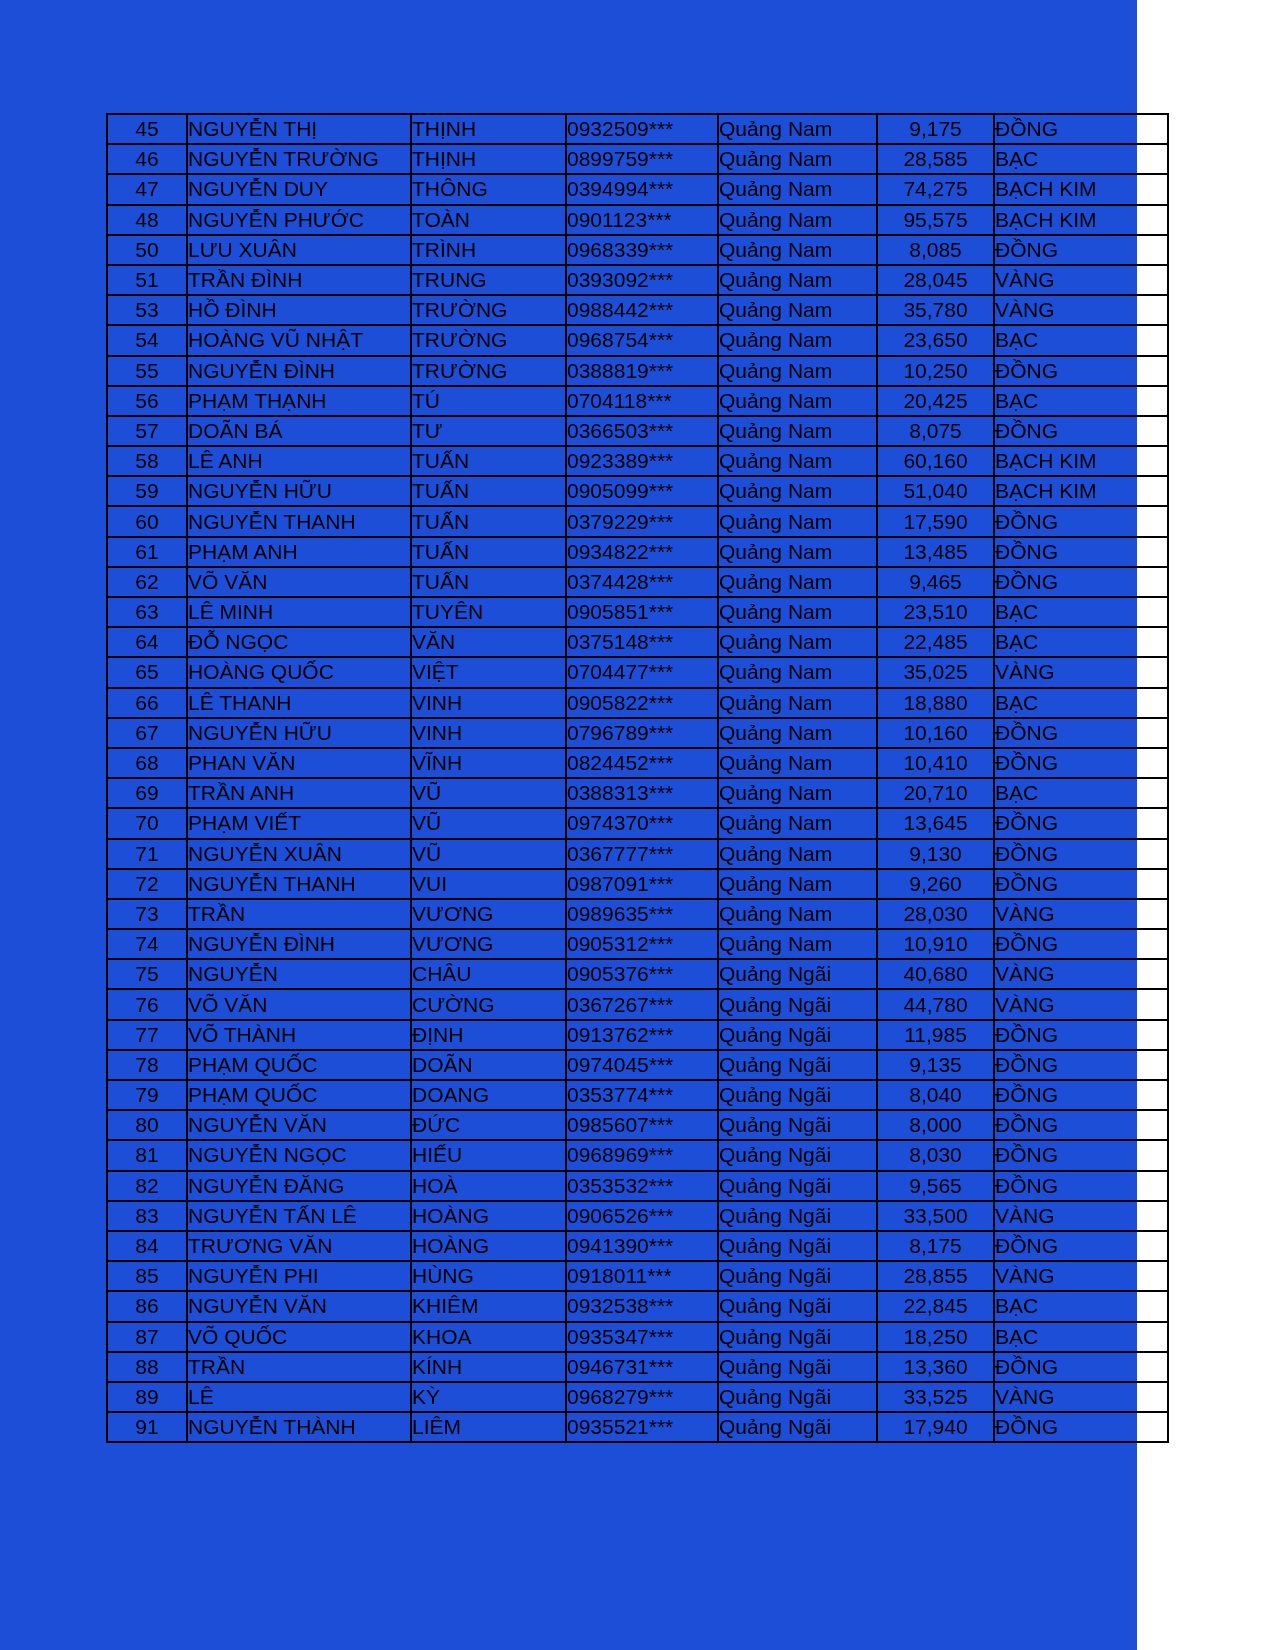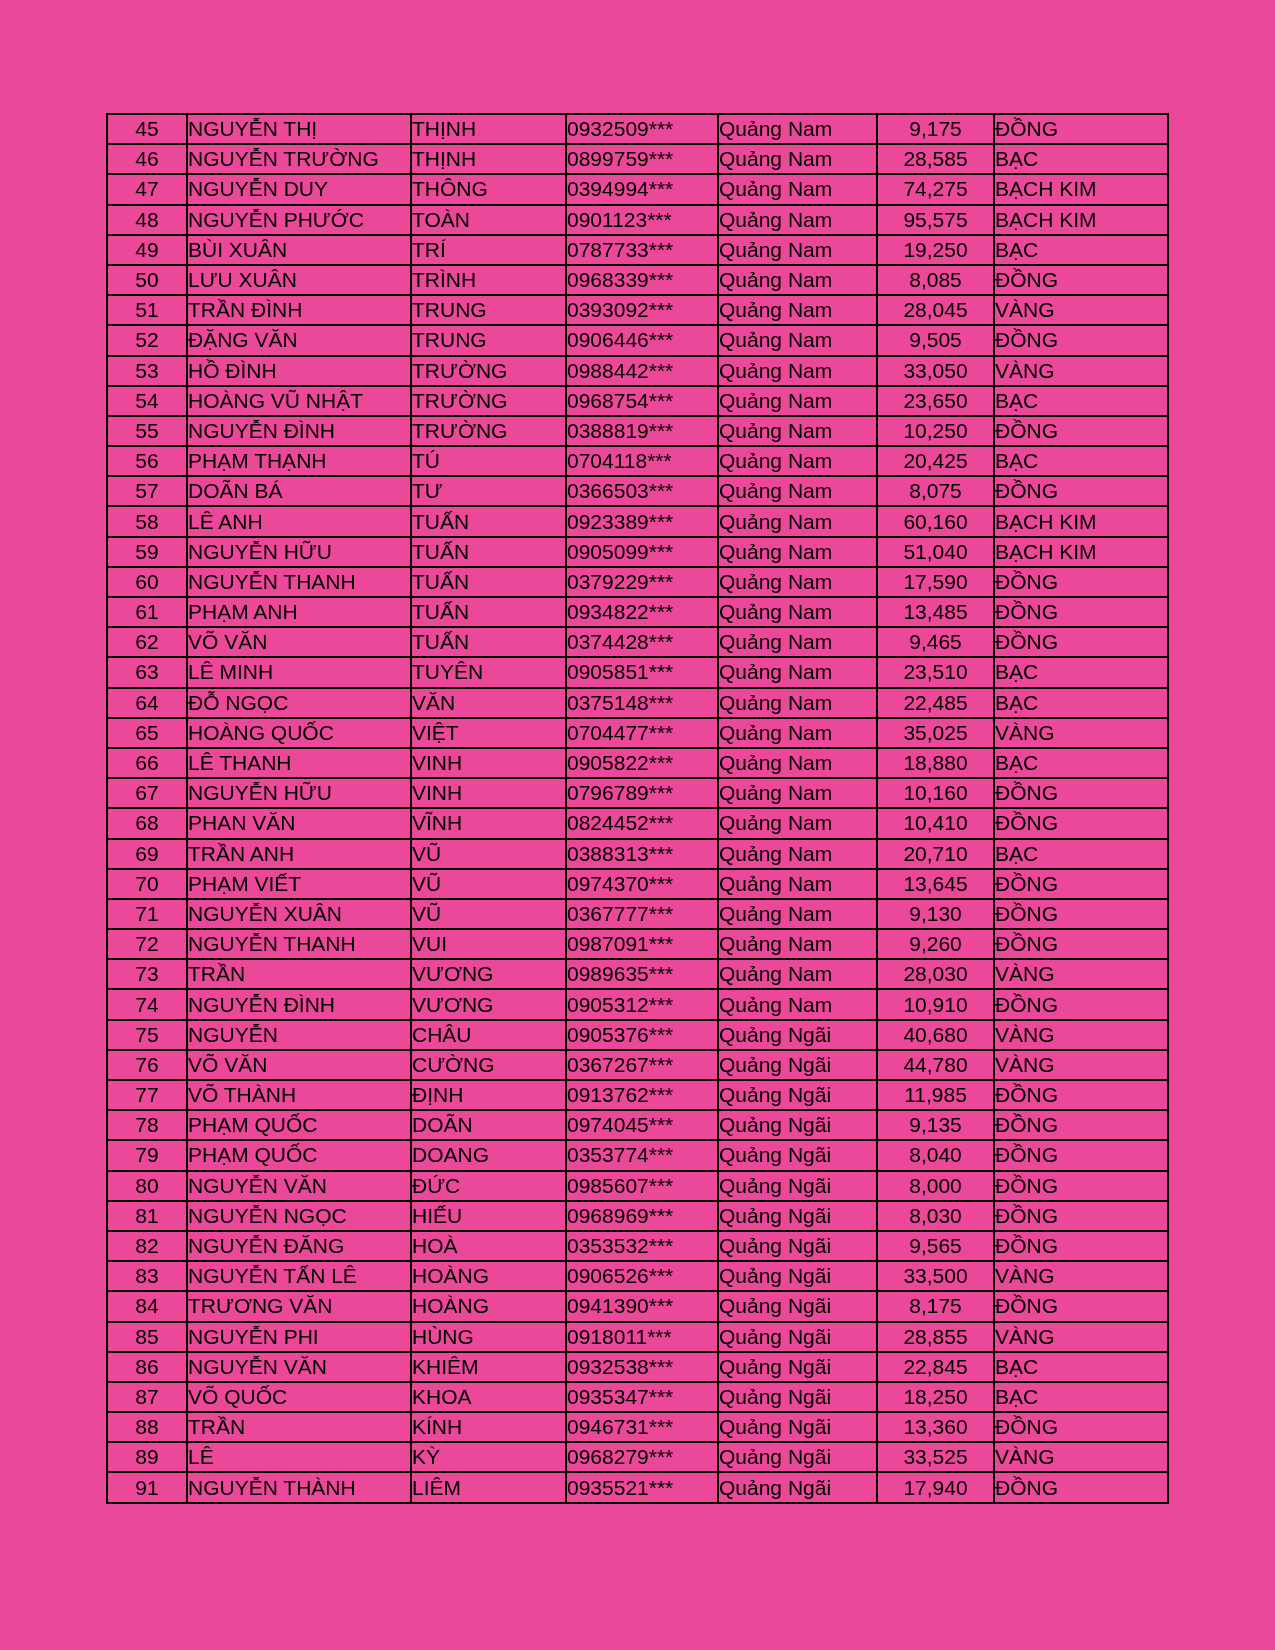--- a/index.html
+++ b/index.html
@@ -10,23 +10,23 @@
   body {
     width: 1275px;
     height: 1650px;
     position: relative;
     font-family: "Liberation Sans", sans-serif;
     color: #000000;
   }
   .page {
     position: absolute;
     left: 0; top: 0;
-    width: 1275px;
+    width: 1137px;
     height: 1650px;
-    background: #ec4899;
+    background: #1d4ed8;
   }
   table.member-table {
     position: absolute;
     left: 106px;
     top: 113px;
     border-collapse: collapse;
     table-layout: fixed;
     width: 1061px;
   }
   table.member-table td {
@@ -87,62 +87,44 @@
         <tr>
           <td class="al-center">48</td>
           <td class="al-left">NGUYỄN PHƯỚC</td>
           <td class="al-left">TOÀN</td>
           <td class="al-left">0901123***</td>
           <td class="al-left">Quảng Nam</td>
           <td class="al-right">95,575</td>
           <td class="al-left">BẠCH KIM</td>
         </tr>
         <tr>
-          <td class="al-center">49</td>
-          <td class="al-left">BÙI XUÂN</td>
-          <td class="al-left">TRÍ</td>
-          <td class="al-left">0787733***</td>
-          <td class="al-left">Quảng Nam</td>
-          <td class="al-right">19,250</td>
-          <td class="al-left">BẠC</td>
-        </tr>
-        <tr>
           <td class="al-center">50</td>
           <td class="al-left">LƯU XUÂN</td>
           <td class="al-left">TRÌNH</td>
           <td class="al-left">0968339***</td>
           <td class="al-left">Quảng Nam</td>
           <td class="al-right">8,085</td>
           <td class="al-left">ĐỒNG</td>
         </tr>
         <tr>
           <td class="al-center">51</td>
           <td class="al-left">TRẦN ĐÌNH</td>
           <td class="al-left">TRUNG</td>
           <td class="al-left">0393092***</td>
           <td class="al-left">Quảng Nam</td>
           <td class="al-right">28,045</td>
           <td class="al-left">VÀNG</td>
         </tr>
         <tr>
-          <td class="al-center">52</td>
-          <td class="al-left">ĐẶNG VĂN</td>
-          <td class="al-left">TRUNG</td>
-          <td class="al-left">0906446***</td>
-          <td class="al-left">Quảng Nam</td>
-          <td class="al-right">9,505</td>
-          <td class="al-left">ĐỒNG</td>
-        </tr>
-        <tr>
           <td class="al-center">53</td>
           <td class="al-left">HỒ ĐÌNH</td>
           <td class="al-left">TRƯỜNG</td>
           <td class="al-left">0988442***</td>
           <td class="al-left">Quảng Nam</td>
-          <td class="al-right">33,050</td>
+          <td class="al-right">35,780</td>
           <td class="al-left">VÀNG</td>
         </tr>
         <tr>
           <td class="al-center">54</td>
           <td class="al-left">HOÀNG VŨ NHẬT</td>
           <td class="al-left">TRƯỜNG</td>
           <td class="al-left">0968754***</td>
           <td class="al-left">Quảng Nam</td>
           <td class="al-right">23,650</td>
           <td class="al-left">BẠC</td>

